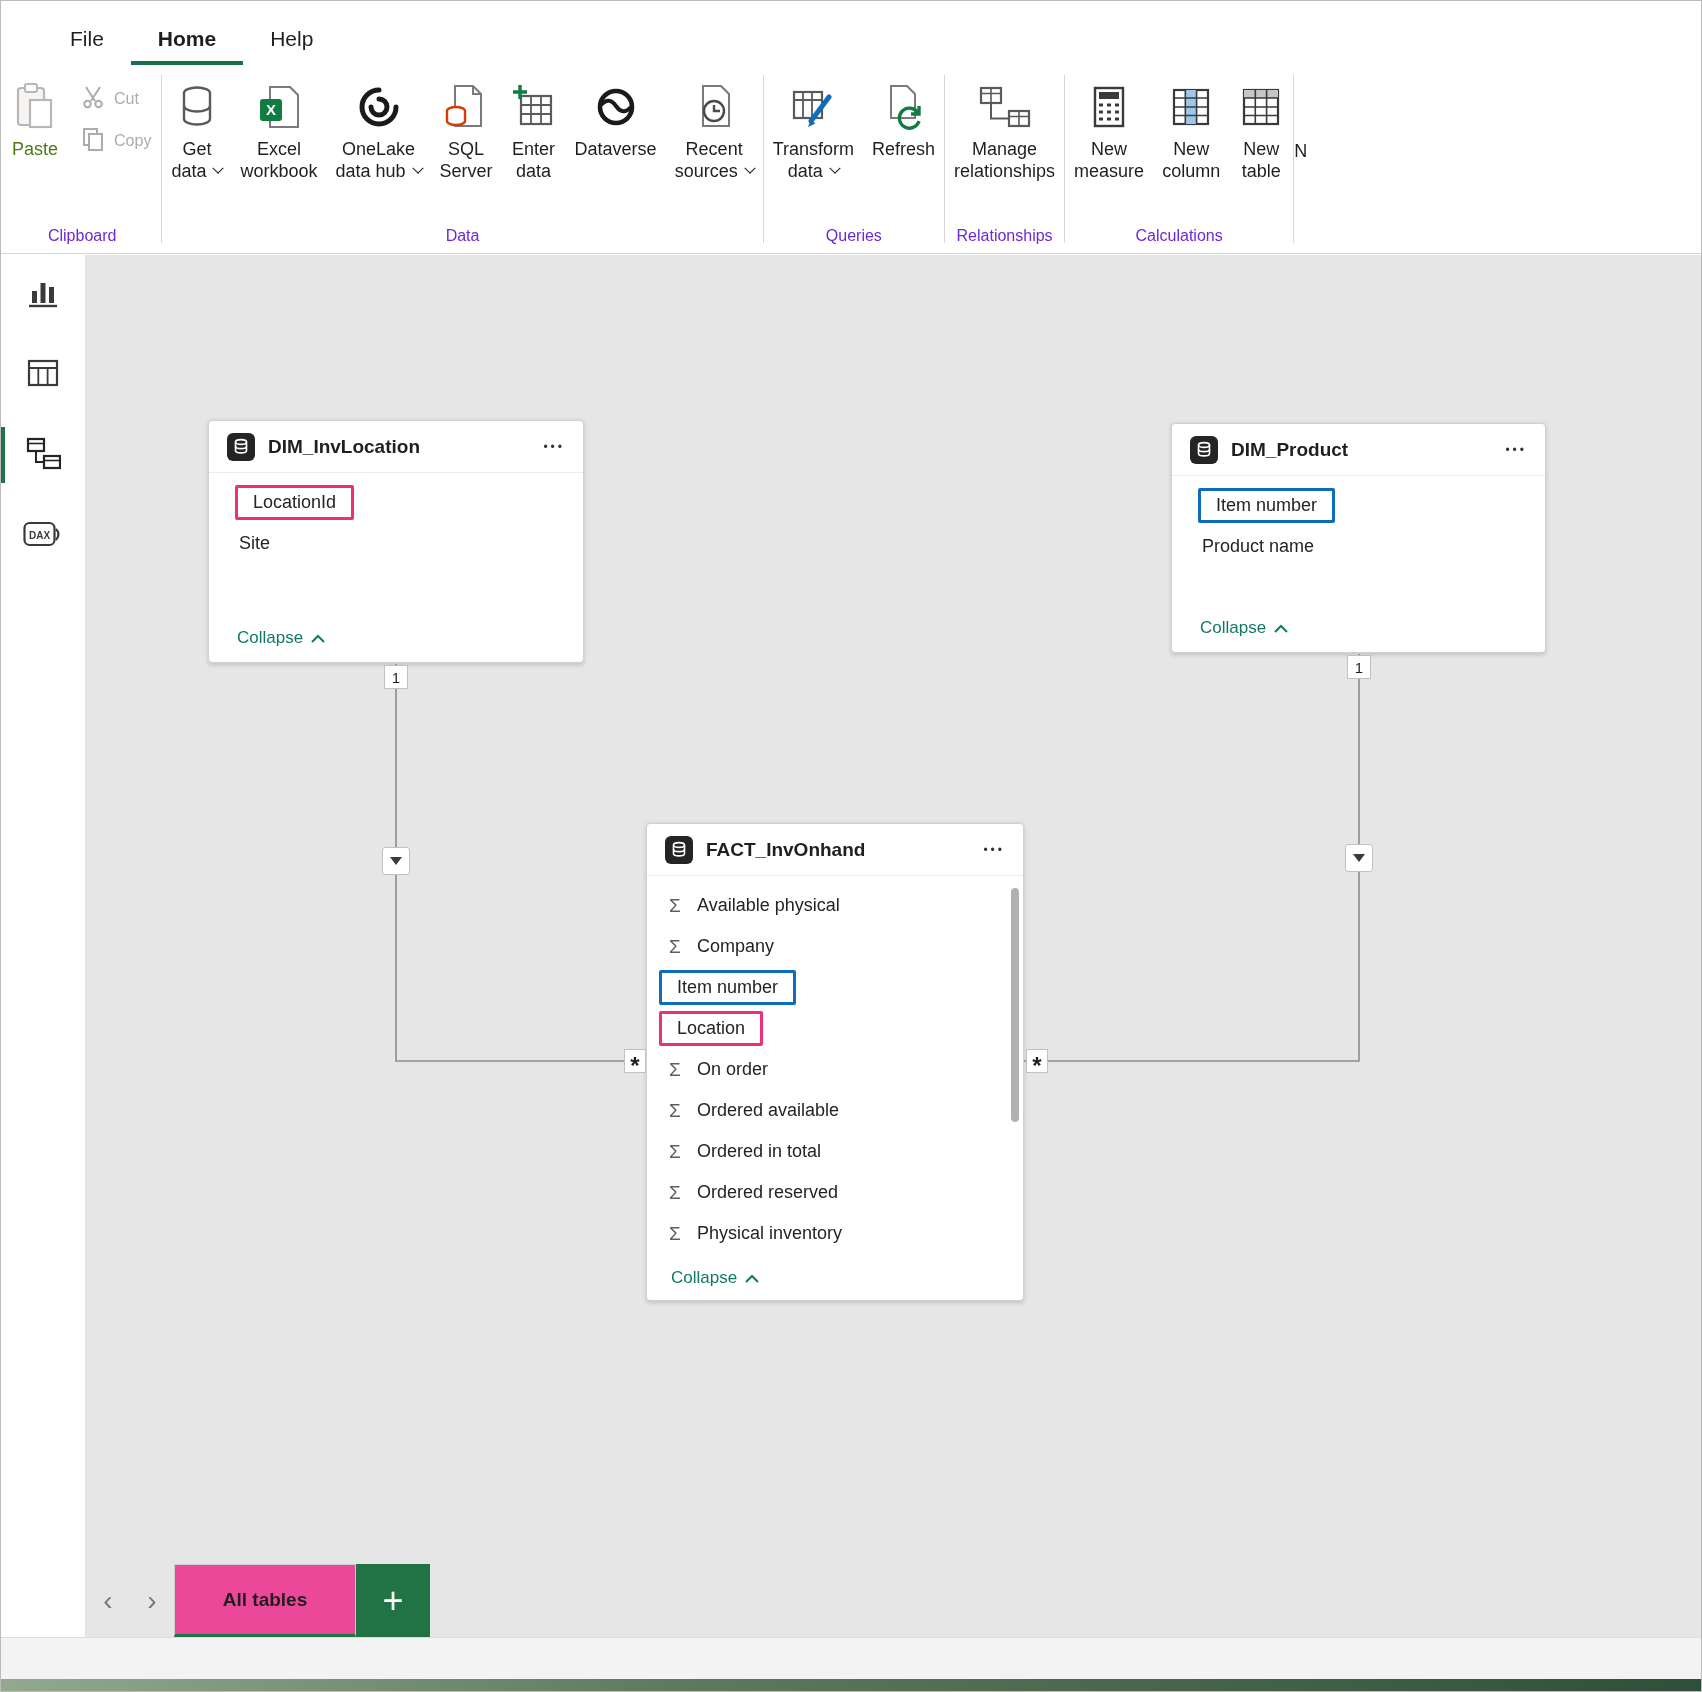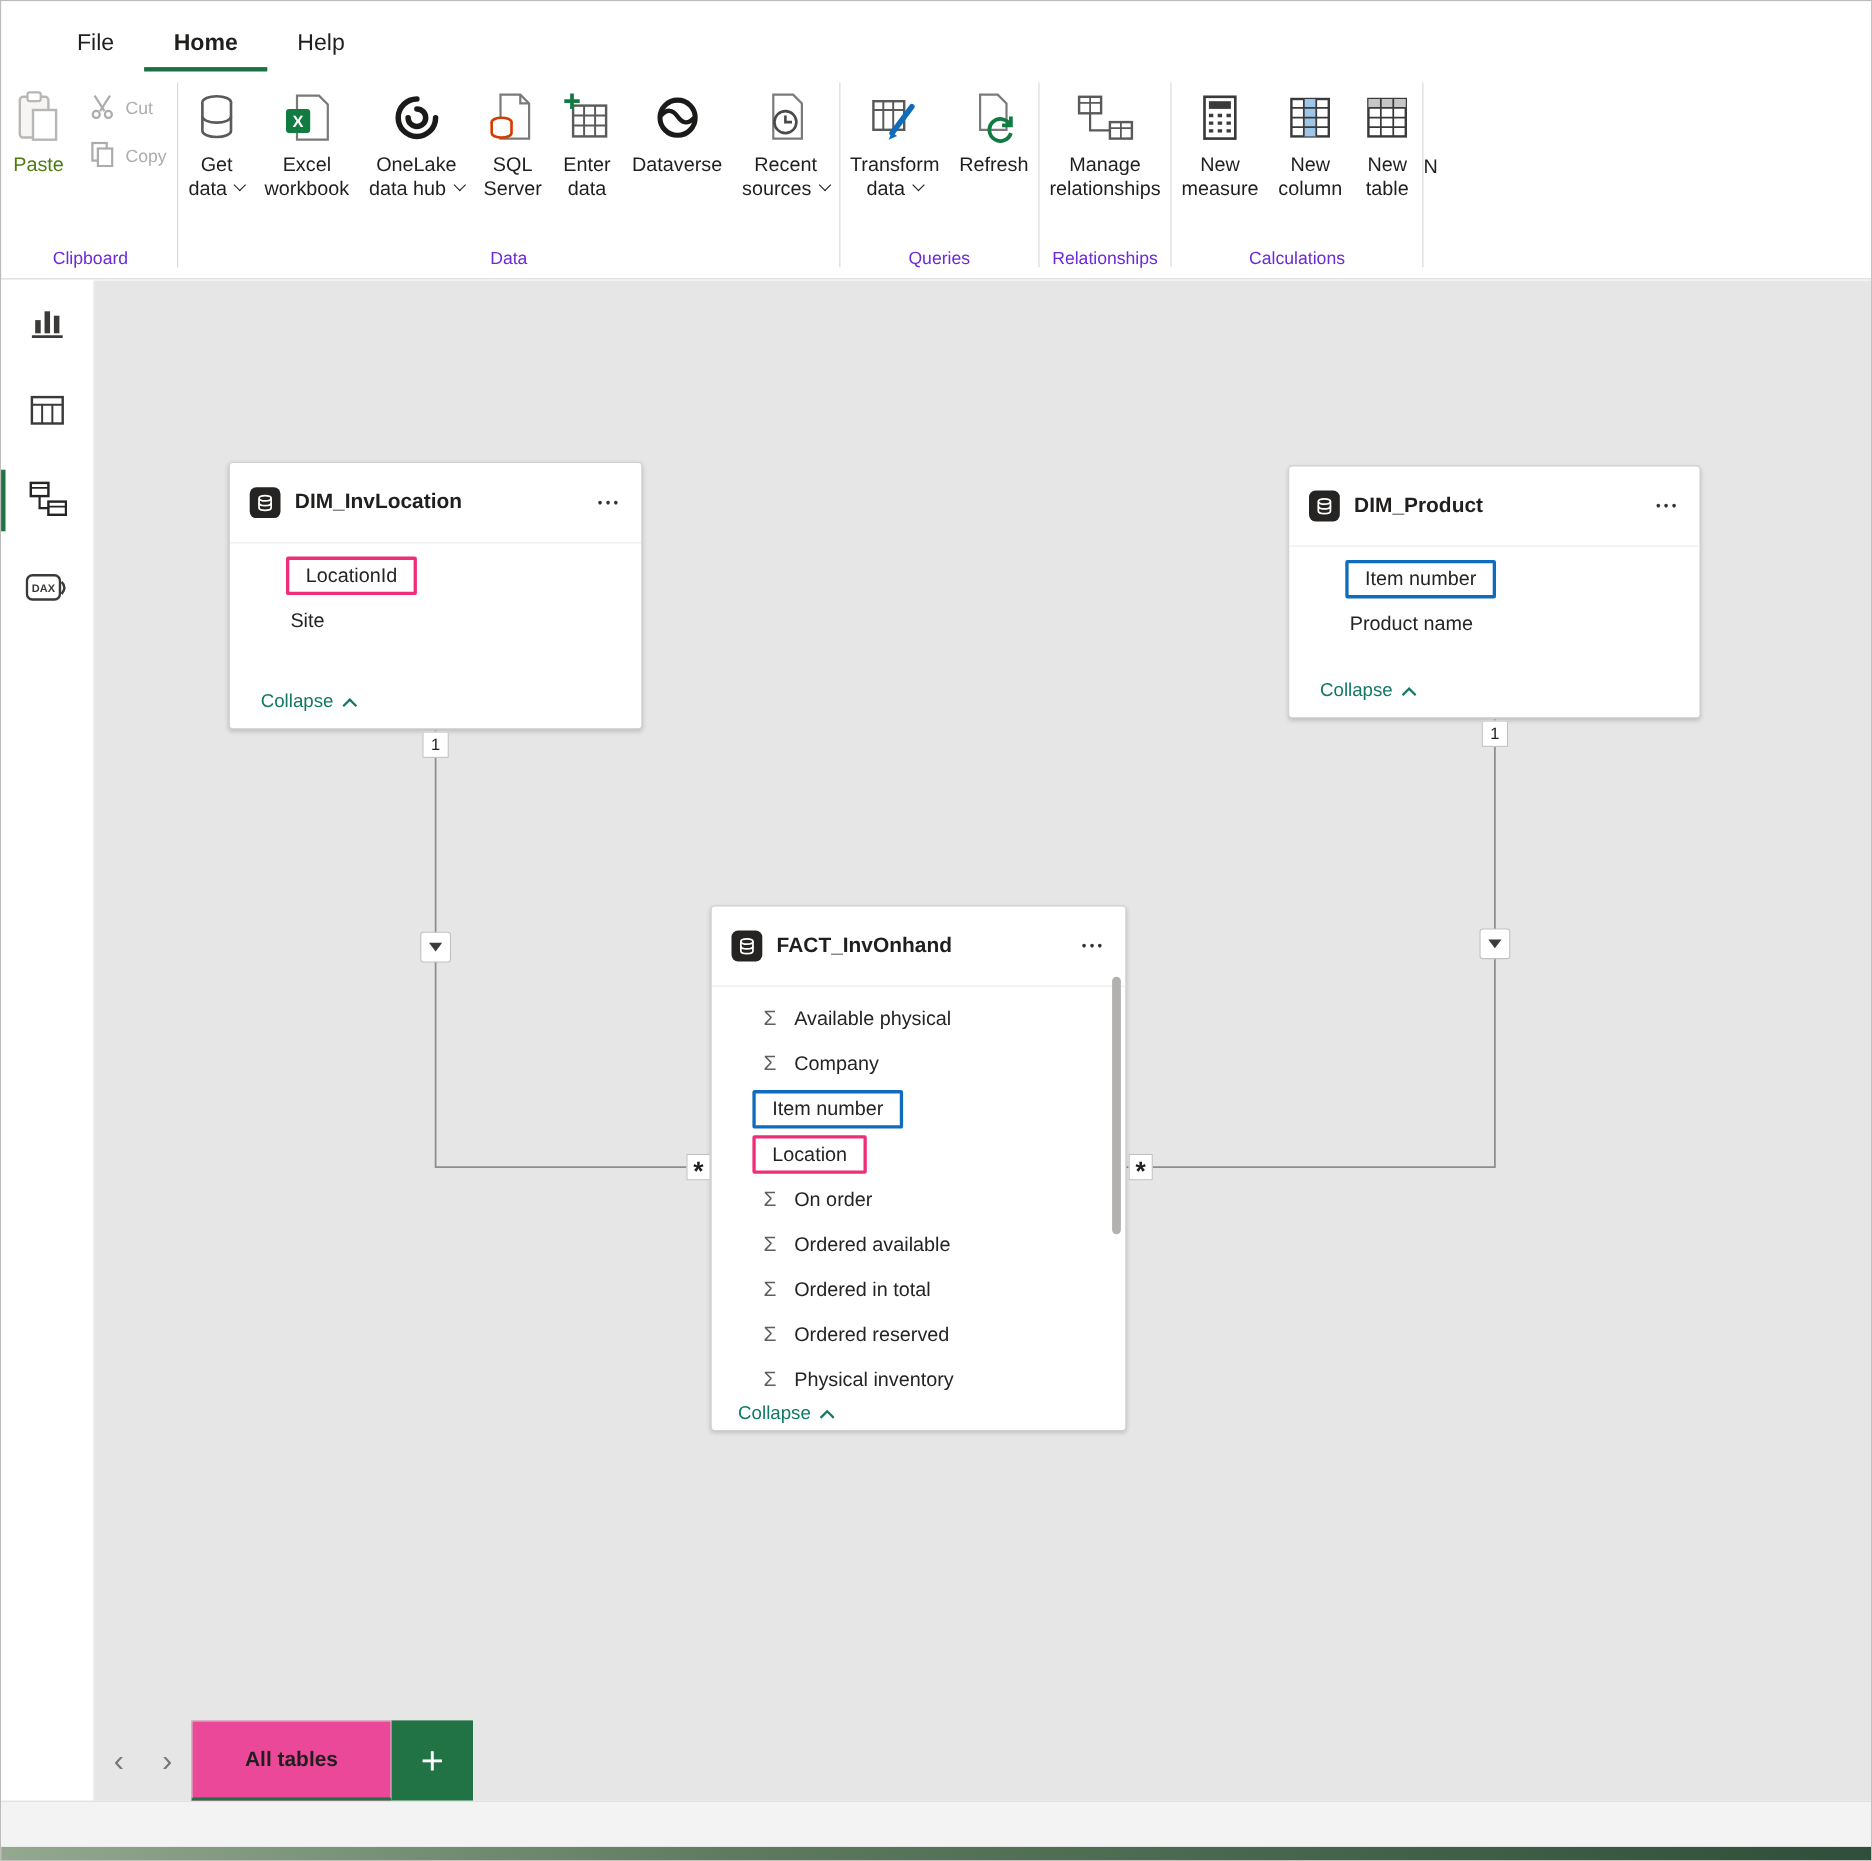--- a/index.html
+++ b/index.html
@@ -47,28 +47,28 @@
   .dax-box { display:flex; align-items:center; justify-content:center; }
 
   
   .canvas { position:absolute; left:85px; top:254px; right:0; bottom:54px;
             background:#e6e6e6; overflow:hidden; }
   .rel-lines { position:absolute; left:0; top:0; z-index:0; }
 
   .card { position:absolute; z-index:2; background:#fff; border:1px solid #d2d0ce;
           border-radius:4px; box-shadow:0 1.6px 4px rgba(0,0,0,.16);
           display:flex; flex-direction:column; }
-  .card-header { display:flex; align-items:center; height:73px; padding:0 18px;
+  .card-header { display:flex; align-items:center; height:52px; padding:0 18px;
                  border-bottom:1px solid #ececec; flex:none; }
   .db-badge { width:28px; height:28px; background:#252423; border-radius:6px;
               display:flex; align-items:center; justify-content:center; flex:none; }
   .card-title { margin-left:13px; font-size:19px; font-weight:700; }
   .card-menu { margin-left:auto; font-size:12px; letter-spacing:3px; color:#333; cursor:pointer; }
 
-  .fields { padding-top:9px;margin-left:25px; }
+  .fields { padding-top:9px; }
   .frow { display:flex; align-items:center; height:41px; font-size:18px; color:#252423; }
   .frow.plainrow { padding-left:30px; }
   .frow.boxrow { padding-left:26px; }
   .frow.sigmarow { padding-left:22px; }
   .frow.factbox { padding-left:12px; }
   .sigma { width:28px; font-size:19px; color:#605e5c; flex:none; }
   .hl { display:inline-block; padding:4px 15px; border-radius:2px; border:3px solid transparent; }
   .hl.pink { border-color:#ee2e79; }
   .hl.blue { border-color:#0f6cbd; }
 

